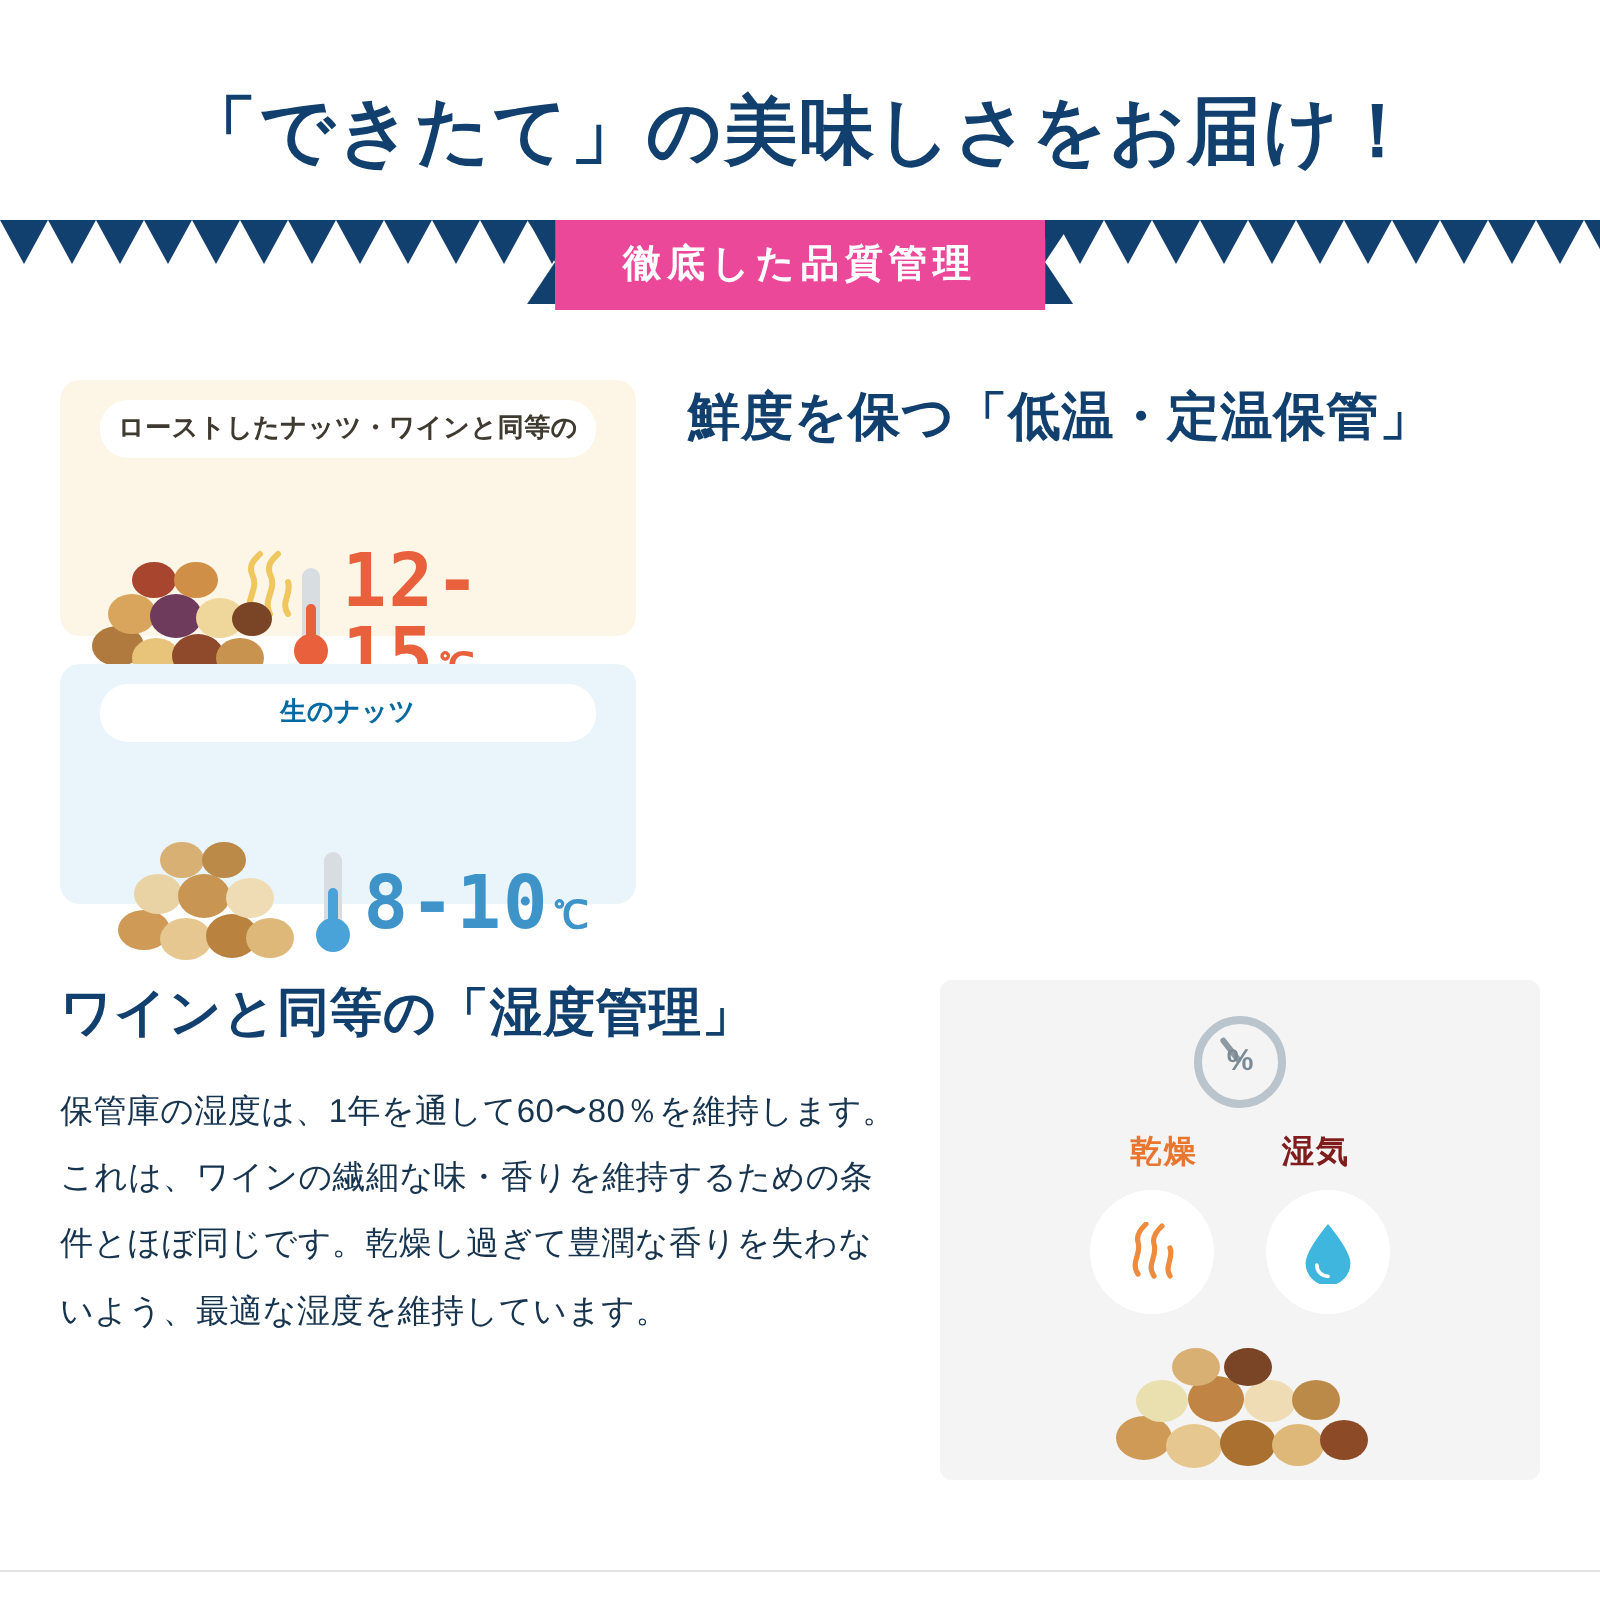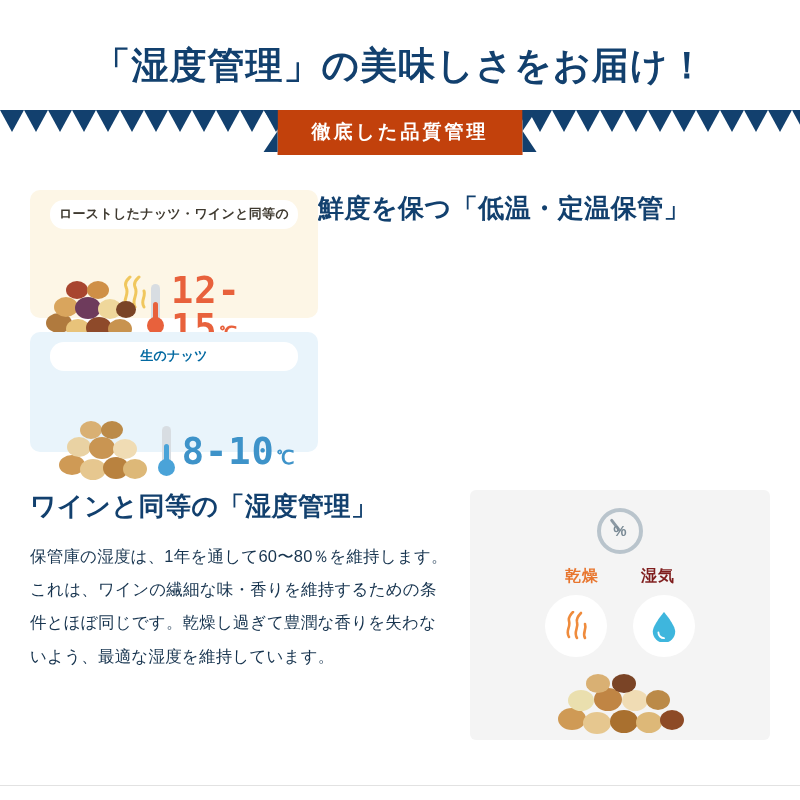--- a/index.html
+++ b/index.html
@@ -53,21 +53,21 @@
     height: 0;
     border-left: 12px solid transparent;
     border-right: 12px solid transparent;
     border-top: 22px solid #12406e;
   }
   .ribbon {
     position: absolute;
     top: 110px;
     left: 50%;
     transform: translateX(-50%);
-    background: #c2410c;
+    background: #ec4899;
     color: #ffffff;
     font-size: 19px;
     font-weight: bold;
     letter-spacing: 3px;
     padding: 9px 34px 10px 34px;
     text-align: center;
     white-space: nowrap;
     z-index: 3;
   }
   .ribbon::before,
@@ -200,20 +200,21 @@
   }
   .temp-value .unit {
     font-size: 19px;
     margin-left: 2px;
   }
   .temp-card.roast .temp-value { color: #e8613c; }
   .temp-card.raw .temp-value { color: #3e93c9; }
 
   .section-one-text {
     flex: 1;
+    padding-left: 26px;
     padding-top: 2px;
   }
   .h2 {
     font-size: 26px;
     font-weight: bold;
     color: #12406e;
     margin: 0 0 16px 0;
     letter-spacing: 0.5px;
     line-height: 1.3;
   }
@@ -354,21 +355,21 @@
     height: 1px;
     background: #e2e2e2;
   }
 </style>
 </head>
 <body>
 
 <div class="page">
 
   <div class="header">
-    <div class="headline">「湿度管理」の美味しさをお届け！</div>
+    <div class="headline">「できたて」の美味しさをお届け！</div>
 
     <div class="zigzag-band">
       <span class="tri" style="left:0px"></span>
         <span class="tri" style="left:24px"></span>
       <span class="tri" style="left:48px"></span>
         <span class="tri" style="left:72px"></span>
       <span class="tri" style="left:96px"></span>
         <span class="tri" style="left:120px"></span>
       <span class="tri" style="left:144px"></span>
         <span class="tri" style="left:168px"></span>

